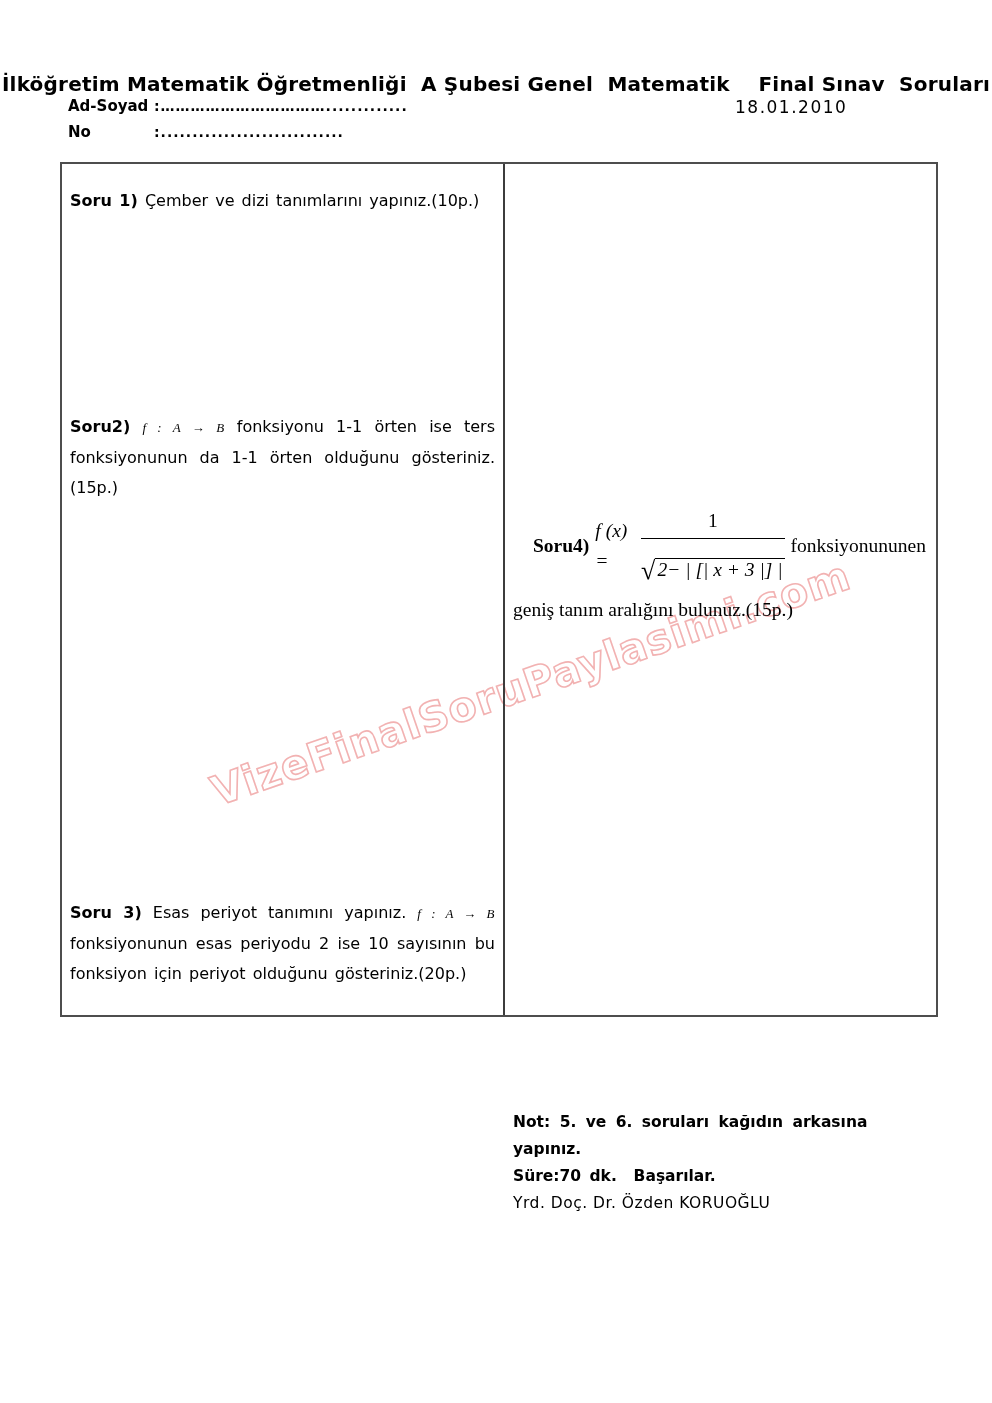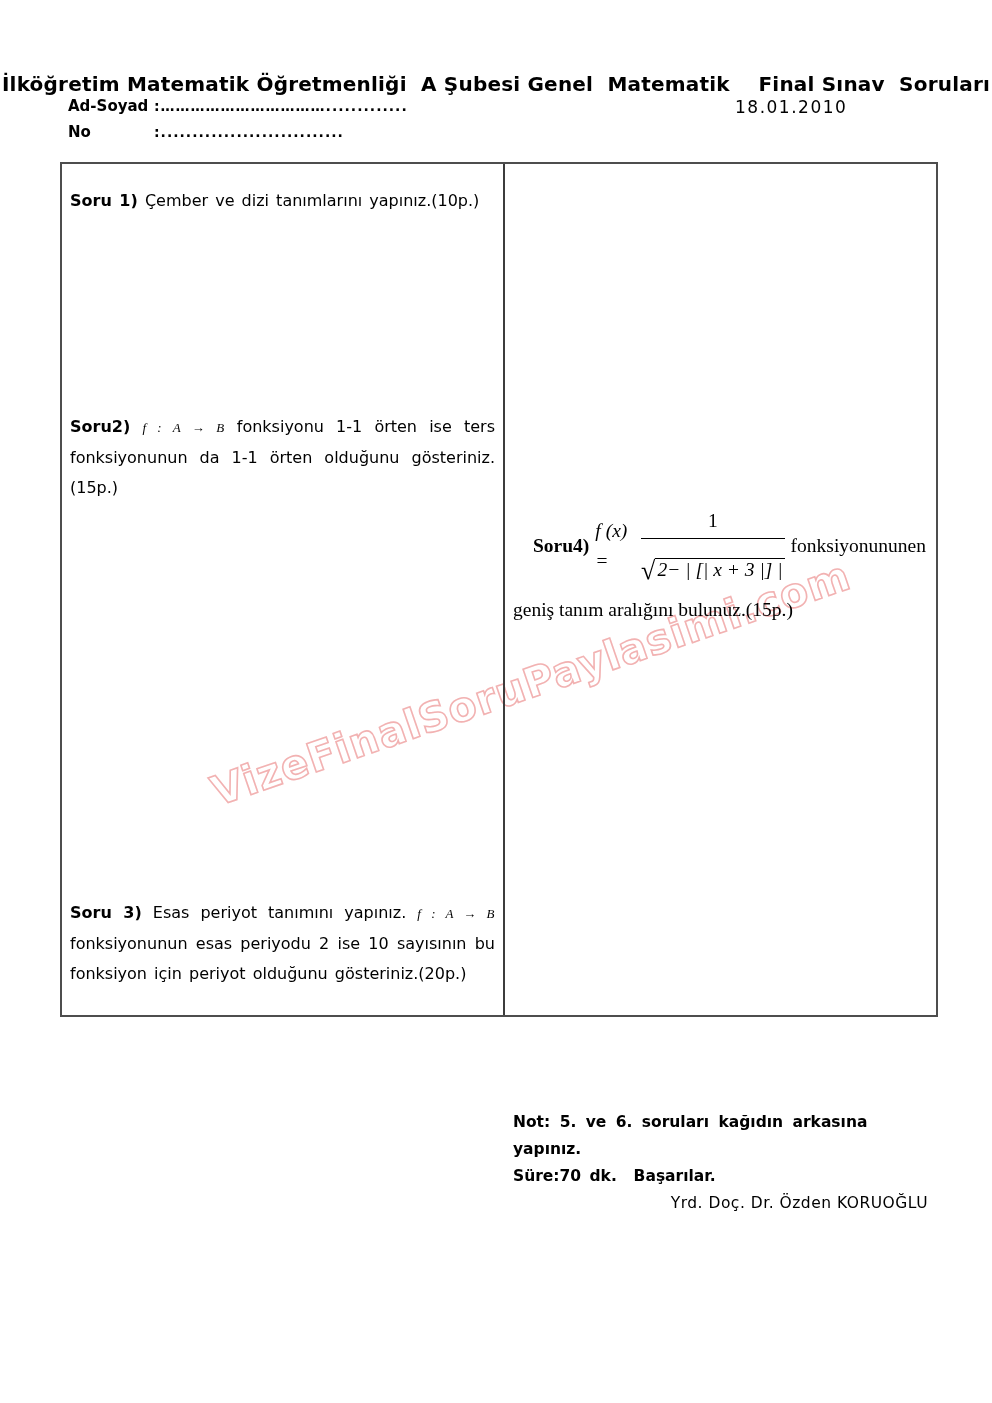--- a/index.html
+++ b/index.html
@@ -139,19 +139,19 @@
         </div>
         <div class="q4-line2">geniş tanım aralığını bulunuz.(15p.)</div>
       </div>
 
       <div class="rstack">
 
 
 
         <p class="note-line" style="margin-bottom:0;">Not: 5. ve 6. soruları kağıdın arkasına yapınız.</p>
         <p class="sure-line" style="margin:0;">Süre:70 dk.  Başarılar.</p>
-        <p class="sig-line" style="margin:0;text-align:right;">Yrd. Doç. Dr. Özden KORUOĞLU</p>
+        <p class="sig-line" style="margin:0;">Yrd. Doç. Dr. Özden KORUOĞLU</p>
 
       </div>
 
     </div>
   </div>
 </div>
 
 </body></html>

